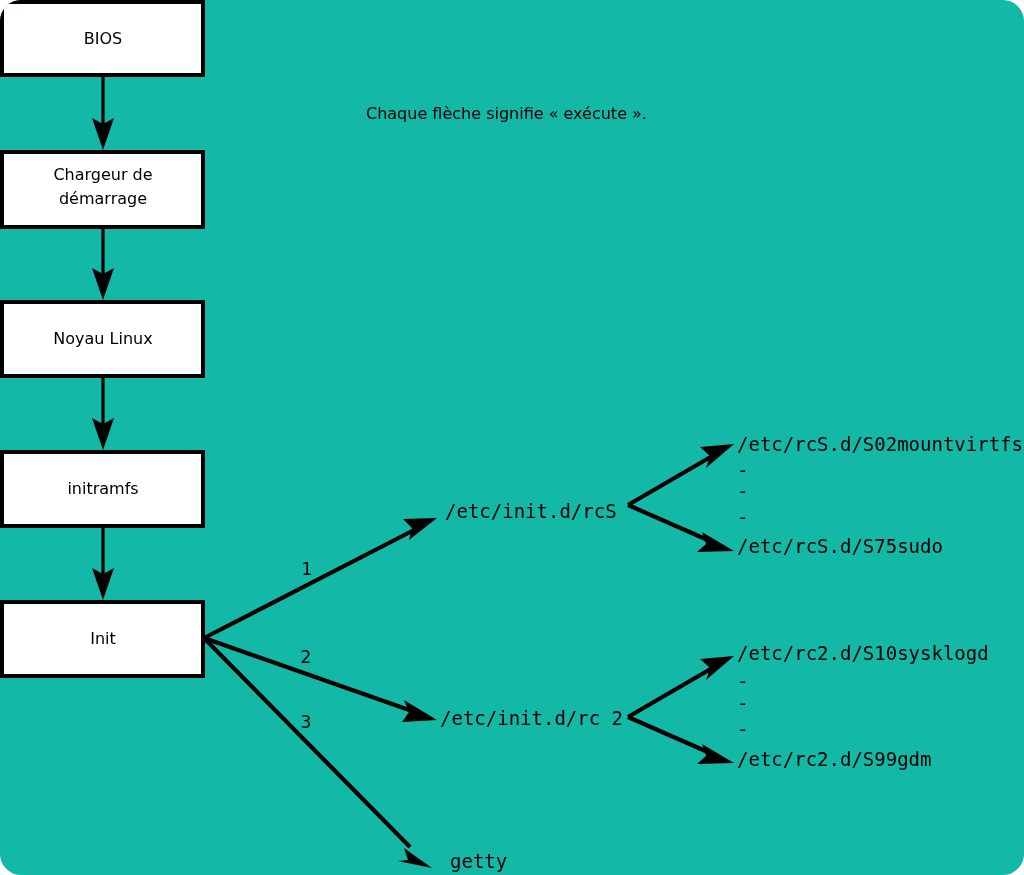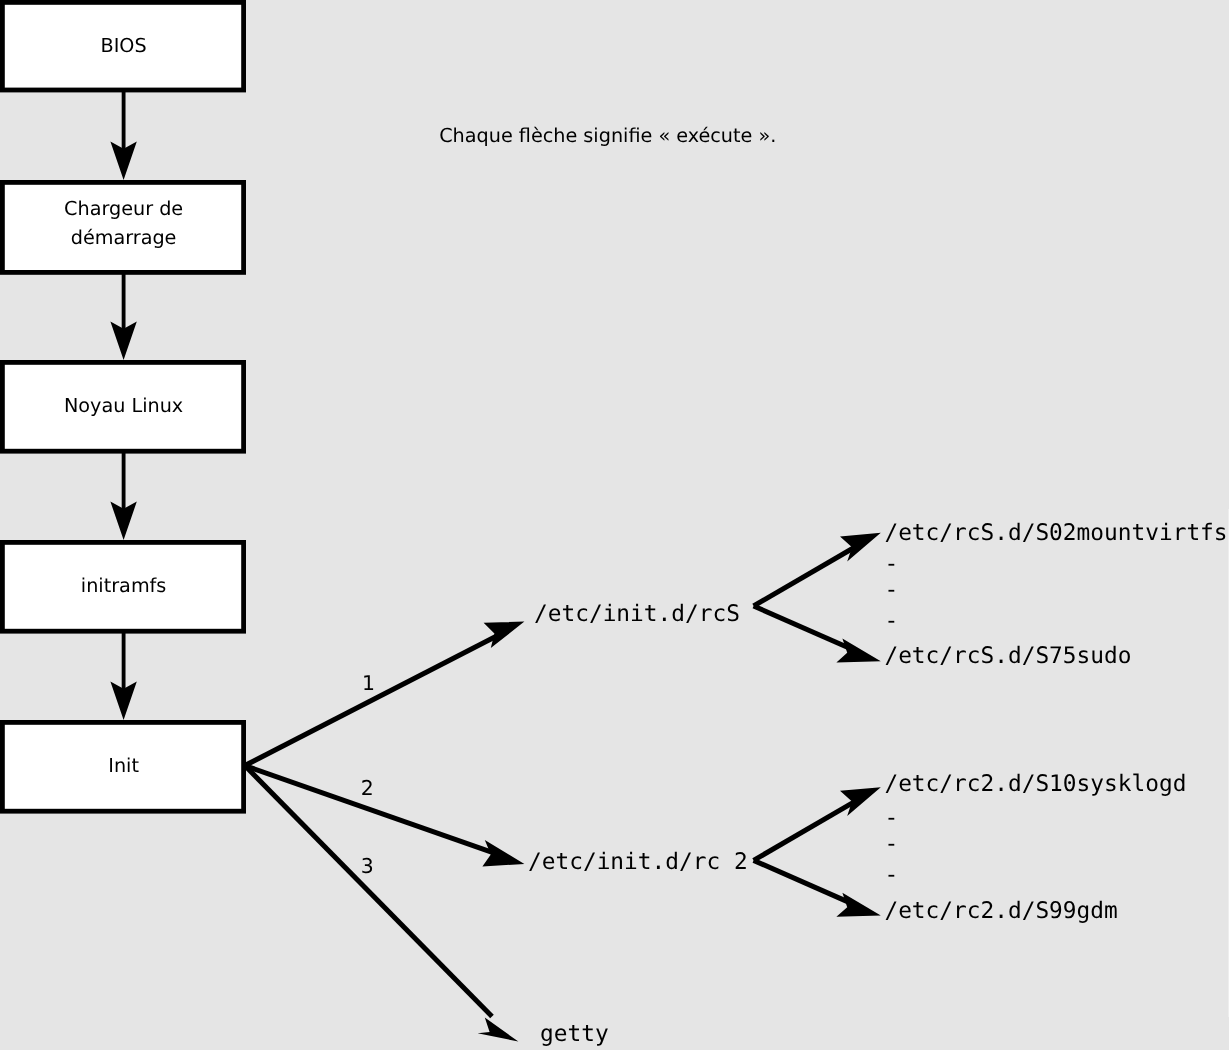--- a/index.html
+++ b/index.html
@@ -4,23 +4,24 @@
 <style>
   html, body {
     margin: 0;
     padding: 0;
     background: #ffffff;
   }
   #canvas {
     position: relative;
     width: 1024px;
     height: 875px;
-    background: #e5e5e5;
+    background: #14b8a6;
     overflow: hidden;
     font-family: "DejaVu Sans", sans-serif;
+    border-radius: 21px;
   }
   svg#diagram {
     position: absolute;
     left: 0;
     top: 0;
     width: 1024px;
     height: 875px;
   }
   .box-rect {
     fill: #ffffff;

